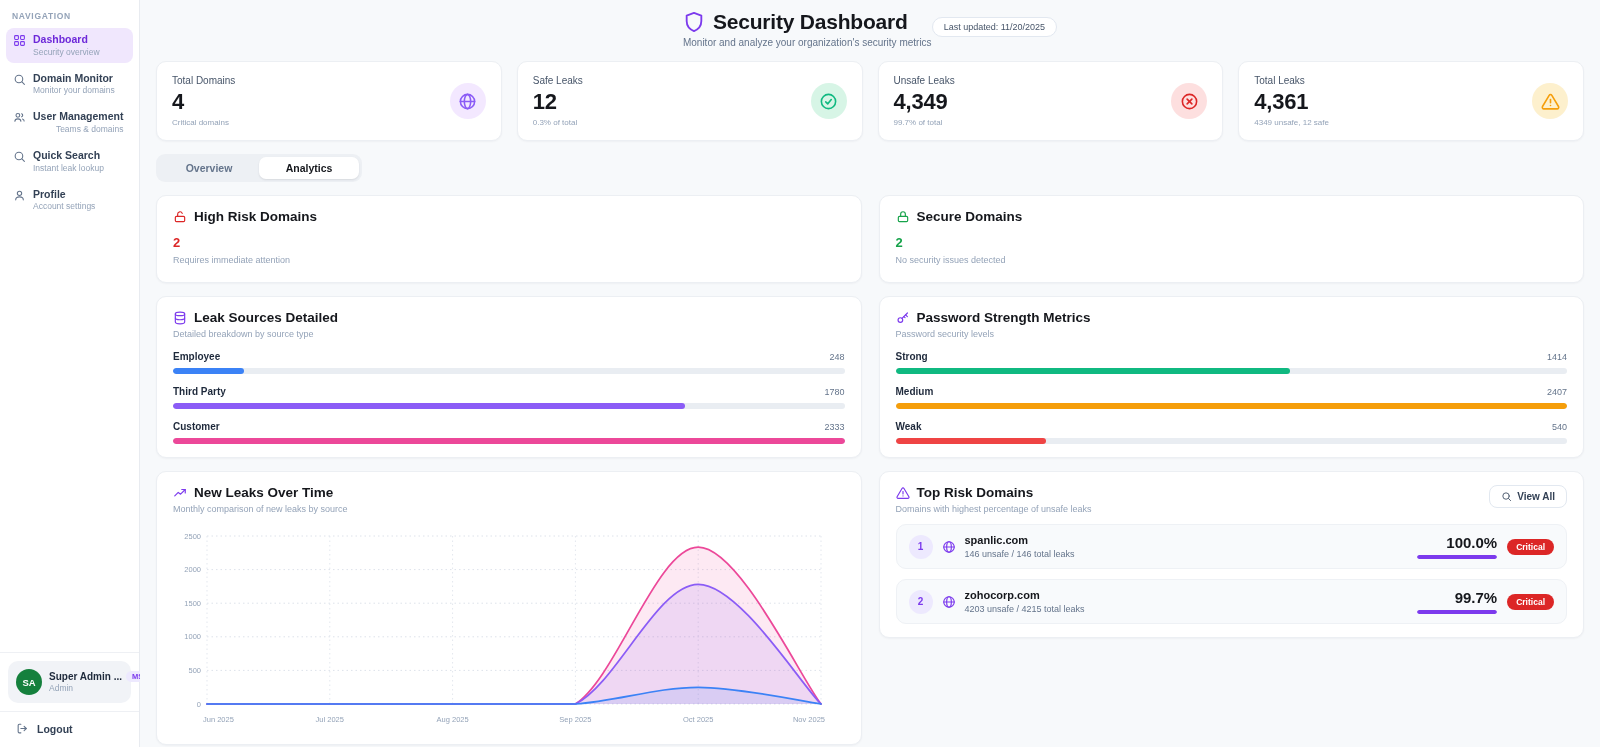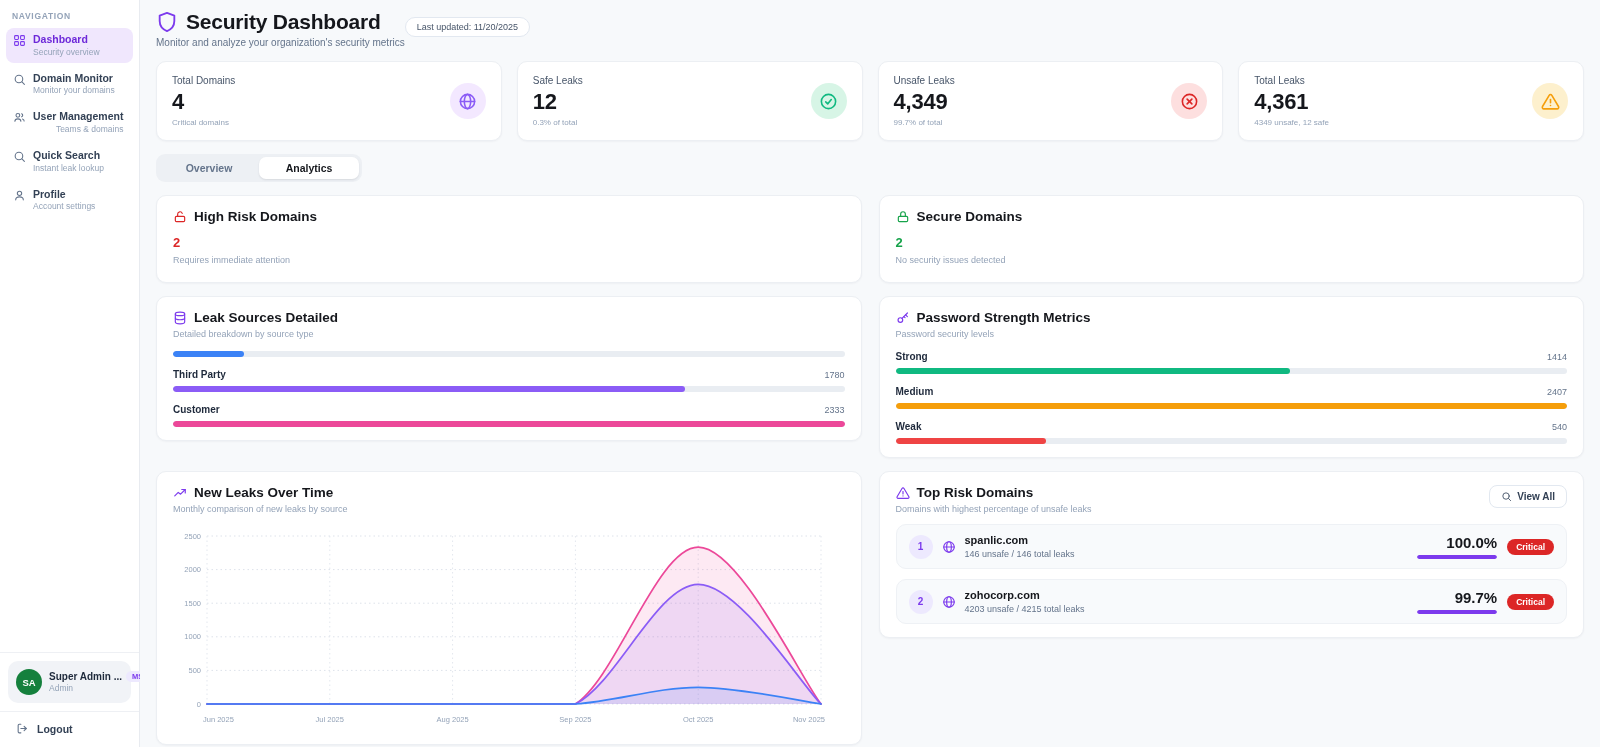--- a/index.html
+++ b/index.html
@@ -22,21 +22,21 @@
   .avatar { width:26px; height:26px; border-radius:50%; background:#15803d; color:#fff; font-size:9.5px; font-weight:700; display:flex; align-items:center; justify-content:center; flex:none; }
   .user-name-row { display:flex; align-items:center; gap:4px; }
   .user-name { font-size:10px; font-weight:700; color:#1e293b; white-space:nowrap; }
   .msp-badge { background:#ede9fe; color:#7c3aed; font-size:7.5px; font-weight:700; padding:1px 6px; border-radius:8px; }
   .user-role { font-size:8.5px; color:#94a3b8; margin-top:1px; }
   .logout-row { border-top:1px solid #eef0f4; padding:10px 16px 12px; display:flex; gap:8px; align-items:center; font-size:10.5px; font-weight:600; color:#334155; cursor:pointer; }
   .logout-row .nicon { margin-top:0; }
 
   
   .main { flex:1; background:#f7f9fb; padding:10px 16px 0; overflow:hidden; }
-  .hdr { display:flex; justify-content:flex-start; align-items:flex-start; }
+  .hdr { display:flex; justify-content:center; align-items:flex-start; }
   .hdr-title-row { display:flex; align-items:center; gap:8px; }
   .hdr-icon { width:22px; height:22px; color:#7c3aed; }
   .hdr-title { font-size:21px; font-weight:800; color:#15171c; letter-spacing:-.01em; }
   .hdr-sub { font-size:10px; color:#64748b; margin-top:3px; }
   .updated-pill { border:1px solid #e2e8f0; background:#fff; border-radius:12px; padding:4px 11px; font-size:9px; color:#475569; margin-top:7px; white-space:nowrap; }
 
   .stats { display:grid; grid-template-columns:repeat(4,1fr); gap:15px; margin-top:13px; }
   .stat-card { background:#fff; border:1px solid #eceff3; border-radius:10px; padding:13px 15px; display:flex; justify-content:space-between; align-items:center; box-shadow:0 1px 2px rgba(16,24,40,.04); }
   .stat-label { font-size:10px; color:#475569; }
   .stat-value { font-size:22px; font-weight:800; color:#15171c; margin:3px 0 3px; letter-spacing:-.01em; }
@@ -287,20 +287,24 @@
           <svg class="ct-icon" viewBox="0 0 24 24" fill="none" stroke="currentColor" stroke-width="2" stroke-linecap="round">
               <ellipse cx="12" cy="5" rx="8" ry="3"></ellipse>
               <path d="M4 5v14c0 1.7 3.6 3 8 3s8-1.3 8-3V5"></path>
               <path d="M4 12c0 1.7 3.6 3 8 3s8-1.3 8-3"></path>
             </svg>
           <span class="card-title">Leak Sources Detailed</span>
         </div>
         <div class="card-sub">Detailed breakdown by source type</div>
 
         <div class="bar-row">
+          <div class="bar-head">
+              <span class="bar-label">Employee</span>
+              <span class="bar-val">248</span>
+            </div>
           <div class="bar-track">
               <div class="bar-fill" style="width: 10.6301%; background: rgb(59, 130, 246);"></div>
             </div>
         </div>
         <div class="bar-row">
           <div class="bar-head">
               <span class="bar-label">Third Party</span>
               <span class="bar-val">1780</span>
             </div>
           <div class="bar-track">

